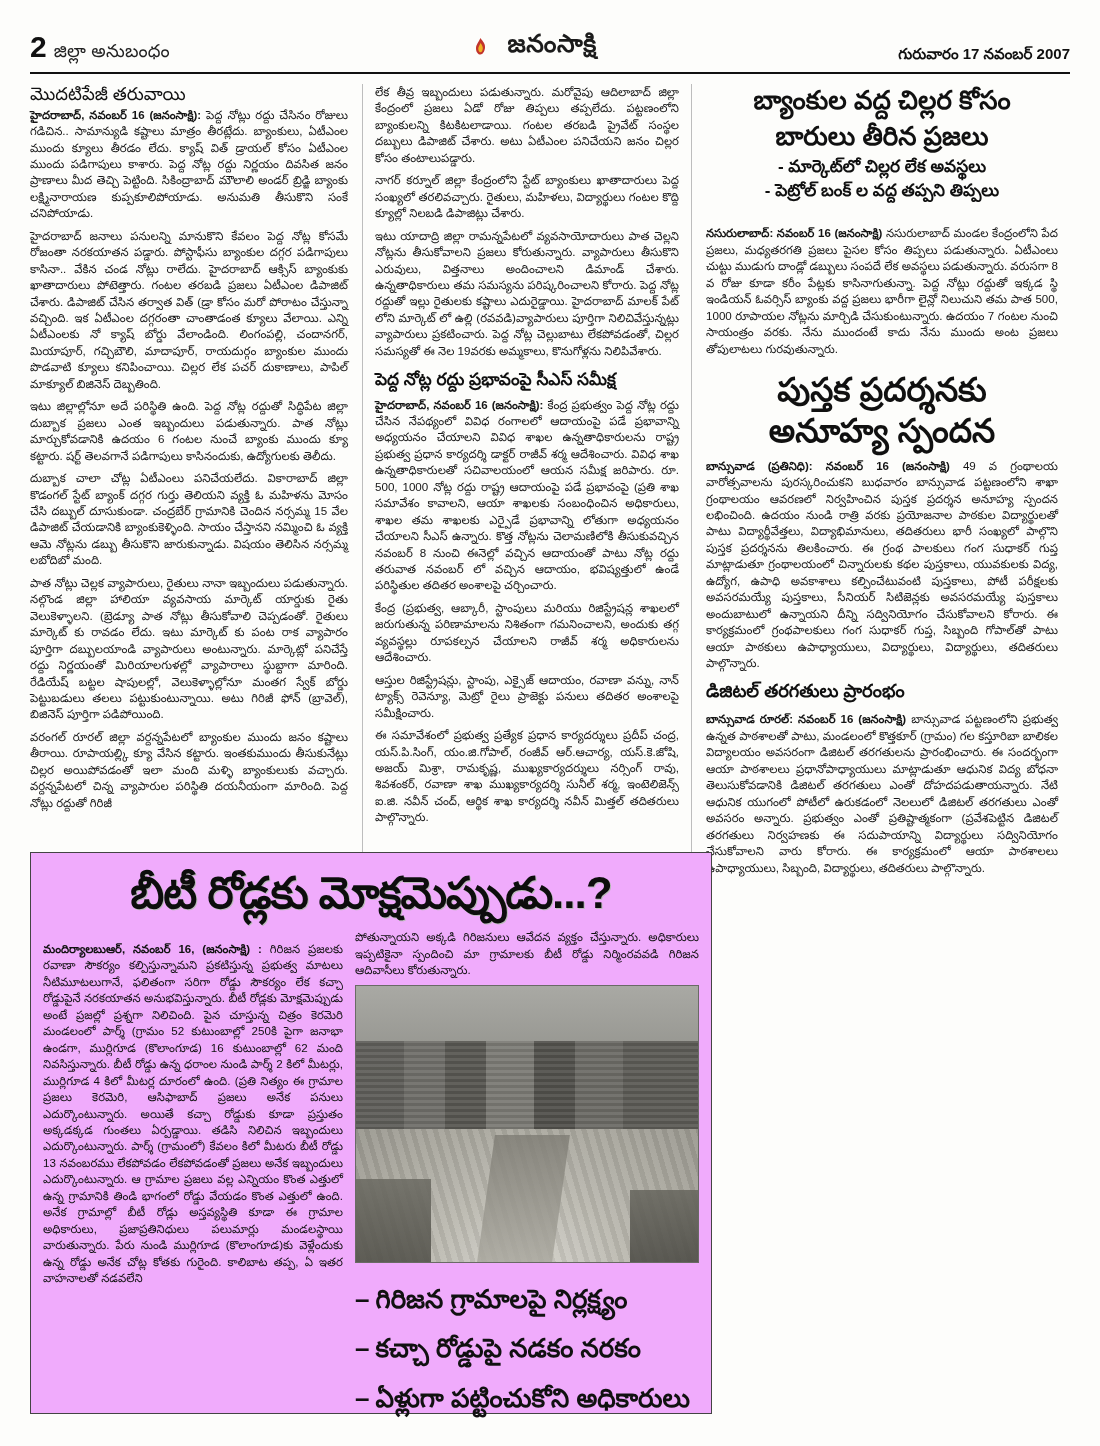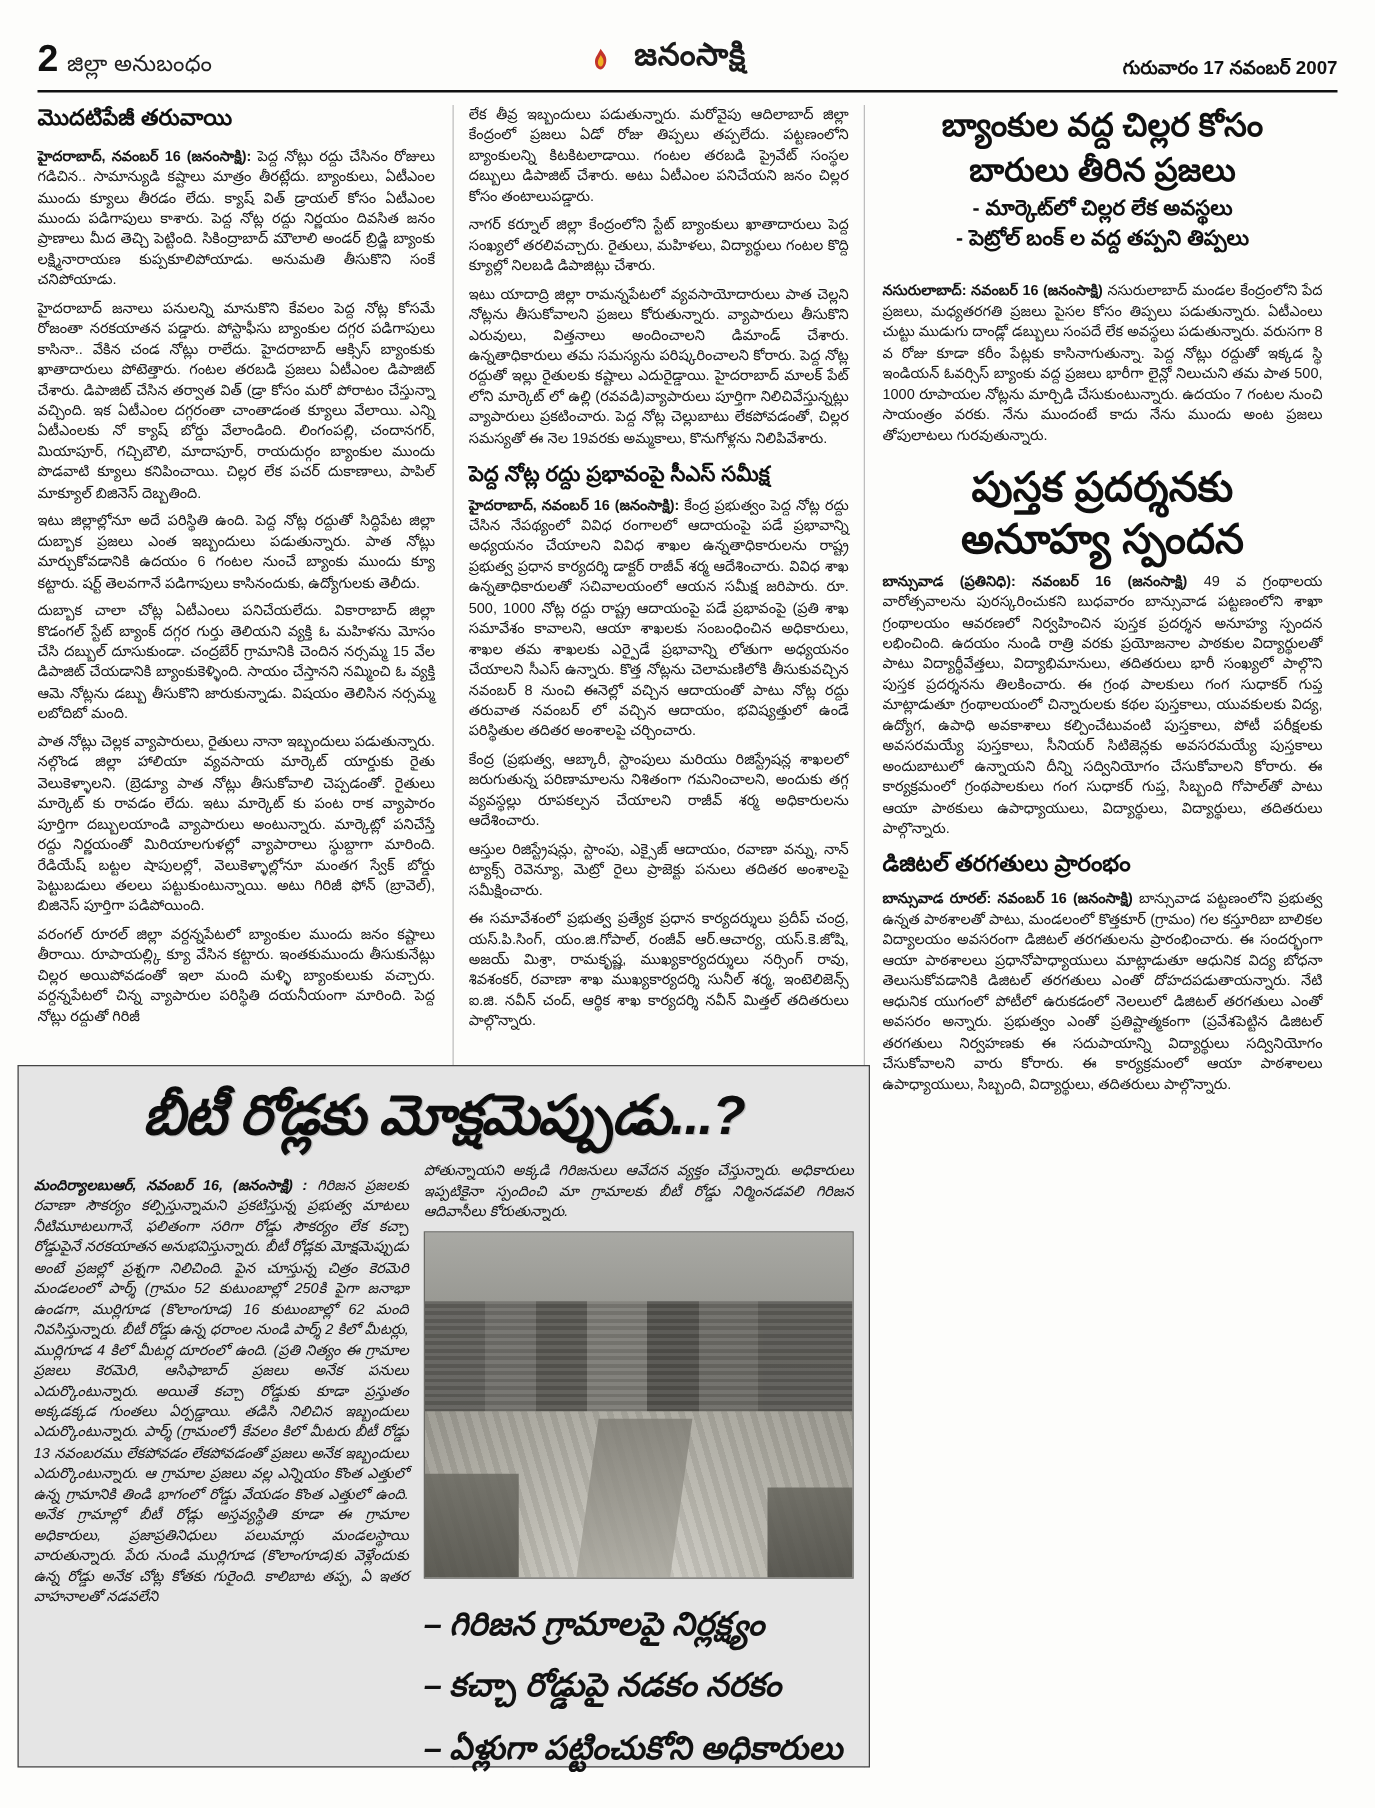--- a/index.html
+++ b/index.html
@@ -77,23 +77,23 @@
   }
   .col {
     position: relative;
   }
   .col-1 { width: 318px; }
   .col-2 { width: 330px; border-left: 1px solid #bdbdbd; border-right: 1px solid #bdbdbd; padding: 0 12px; }
   .col-3 { width: 352px; }
 
   .hl-small {
     font-size: 18px;
-    font-weight: bold;
-    color: #111;
-    margin: 0 0 12px 0;
+    font-weight: normal;
+    color: #111;
+    margin: 0 0 1px 0;
     line-height: 1.2;
   }
   .hl-center {
     font-size: 19px;
     font-weight: bold;
     text-align: center;
     margin: 2px 0 8px 0;
     line-height: 1.25;
   }
   .byline {
@@ -138,28 +138,27 @@
     margin: 12px 0 6px 0;
   }
   .mid-hl {
     font-size: 18px;
     font-weight: bold;
     margin: 10px 0 5px 0;
   }
   
   .feature {
     position: absolute;
-    left: 14px;
+    left: 30px;
     top: 852px;
     width: 682px;
     height: 562px;
     border: 1px solid #444;
     padding: 10px 12px 12px 12px;
-    background: #e5e5e5;
-    font-style: italic;
+    background: #f0abfc;
   }
   .feature-hl {
     font-size: 44px;
     font-weight: bold;
     text-align: center;
     line-height: 1.1;
     letter-spacing: -1px;
     margin: 6px 0 12px 0;
     color: #0d0d0d;
     text-shadow: 1px 1px 0 #bbb;
@@ -304,21 +303,21 @@
   <div class="feature">
     <div class="feature-hl">బీటీ రోడ్లకు మోక్షమెప్పుడు...?</div>
     <div class="feature-body">
       <div class="feature-col-left">
         <p class="feature-caption">
           <span class="byline">మందిర్యాలబుఆర్, నవంబర్ 16, (జనంసాక్షి) :</span>
           <span>గిరిజన ప్రజలకు రవాణా సౌకర్యం కల్పిస్తున్నామని ప్రకటిస్తున్న ప్రభుత్వ మాటలు నీటిమూటలుగానే, ఫలితంగా సరిగా రోడ్డు సౌకర్యం లేక కచ్చా రోడ్డుపైనే నరకయాతన అనుభవిస్తున్నారు. బీటీ రోడ్లకు మోక్షమెప్పుడు అంటే ప్రజల్లో ప్రశ్నగా నిలిచింది. పైన చూస్తున్న చిత్రం కెరమెరి మండలంలో పార్శ్ (గ్రామం 52 కుటుంబాల్లో 250కి పైగా జనాభా ఉండగా, ముర్లిగూడ (కొలాంగూడ) 16 కుటుంబాల్లో 62 మంది నివసిస్తున్నారు. బీటీ రోడ్డు ఉన్న ధరాంల నుండి పార్శ్ 2 కిలో మీటర్లు, ముర్లిగూడ 4 కిలో మీటర్ల దూరంలో ఉంది. (ప్రతి నిత్యం ఈ గ్రామాల ప్రజలు కెరమెరి, ఆసిఫాబాద్ ప్రజలు అనేక పనులు ఎదుర్కొంటున్నారు. అయితే కచ్చా రోడ్డుకు కూడా ప్రస్తుతం అక్కడక్కడ గుంతలు ఏర్పడ్డాయి. తడిసి నిలిచిన ఇబ్బందులు ఎదుర్కొంటున్నారు. పార్శ్ (గ్రామంలో) కేవలం కిలో మీటరు బీటీ రోడ్డు 13 నవంబరము లేకపోవడం లేకపోవడంతో ప్రజలు అనేక ఇబ్బందులు ఎదుర్కొంటున్నారు. ఆ గ్రామాల ప్రజలు వల్ల ఎన్నియం కొంత ఎత్తులో ఉన్న గ్రామానికి తిండి భాగంలో రోడ్డు వేయడం కొంత ఎత్తులో ఉంది. అనేక గ్రామాల్లో బీటీ రోడ్లు అస్తవ్యస్థితి కూడా ఈ గ్రామాల అధికారులు, ప్రజాప్రతినిధులు పలుమార్లు మండలస్థాయి వారుతున్నారు. పేరు నుండి ముర్లిగూడ (కొలాంగూడ)కు వెళ్లేందుకు ఉన్న రోడ్డు అనేక చోట్ల కోతకు గురైంది. కాలిబాట తప్ప, ఏ ఇతర వాహనాలతో నడవలేని</span>
         </p>
       </div>
       <div class="feature-col-right">
-        <p class="feature-caption" style="margin:0 0 6px 0">పోతున్నాయని అక్కడి గిరిజనులు ఆవేదన వ్యక్తం చేస్తున్నారు. అధికారులు ఇప్పటికైనా స్పందించి మా గ్రామాలకు బీటీ రోడ్డు నిర్మింనడవలి గిరిజన ఆదివాసీలు కోరుతున్నారు.</p>
+        <p class="feature-caption" style="margin:0 0 6px 0">పోతున్నాయని అక్కడి గిరిజనులు ఆవేదన వ్యక్తం చేస్తున్నారు. అధికారులు ఇప్పటికైనా స్పందించి మా గ్రామాలకు బీటీ రోడ్డు నిర్మింరవవడి గిరిజన ఆదివాసీలు కోరుతున్నారు.</p>
         <div class="photo">
           <div class="sky"></div>
           <div class="huts"></div>
           <div class="road"></div>
           <div class="rut"></div>
           <div class="grass-l"></div>
           <div class="grass-r"></div>
         </div>
         <div class="bullets">
           <div><span class="dash">–</span><span>గిరిజన గ్రామాలపై నిర్లక్ష్యం</span></div>

